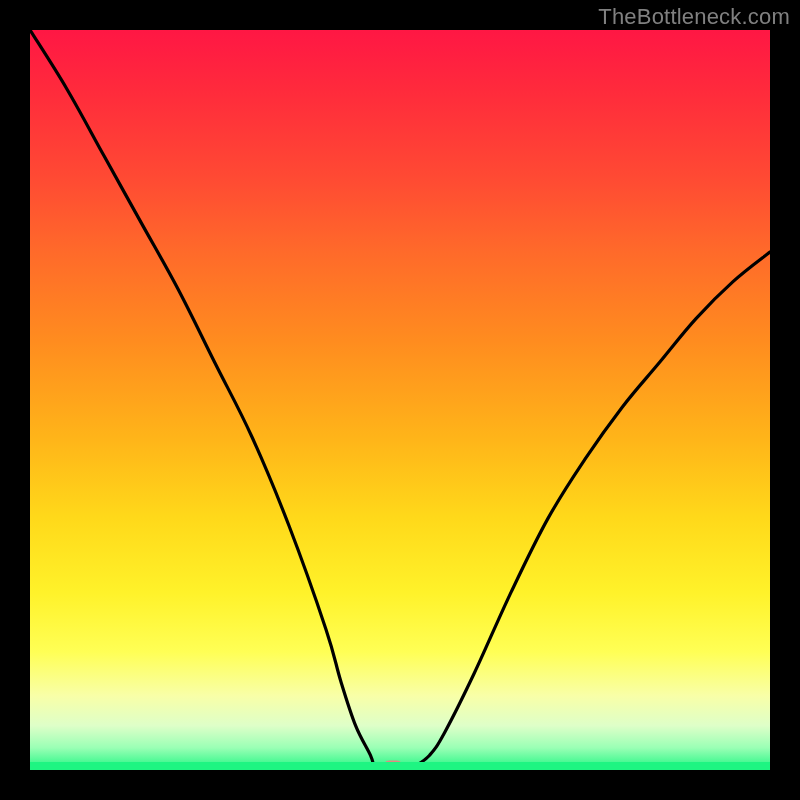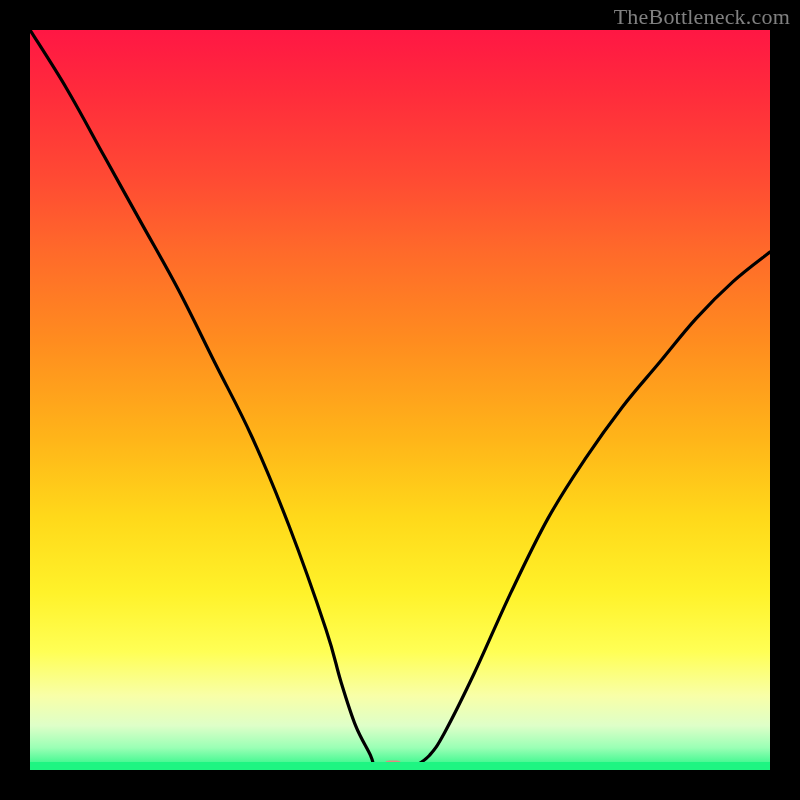--- a/index.html
+++ b/index.html
@@ -9,21 +9,20 @@
     height: 800px;
     background: #000;
     overflow: hidden;
     font-family: Arial, Helvetica, sans-serif;
   }
   .frame {
     position: relative;
     width: 800px;
     height: 800px;
     background: #000;
-    font-family: Liberation Serif, serif;
   }
   .watermark {
     position: absolute;
     top: 4px;
     right: 10px;
     color: #808080;
     font-size: 22px;
     font-weight: 400;
     letter-spacing: 0.2px;
     z-index: 10;

